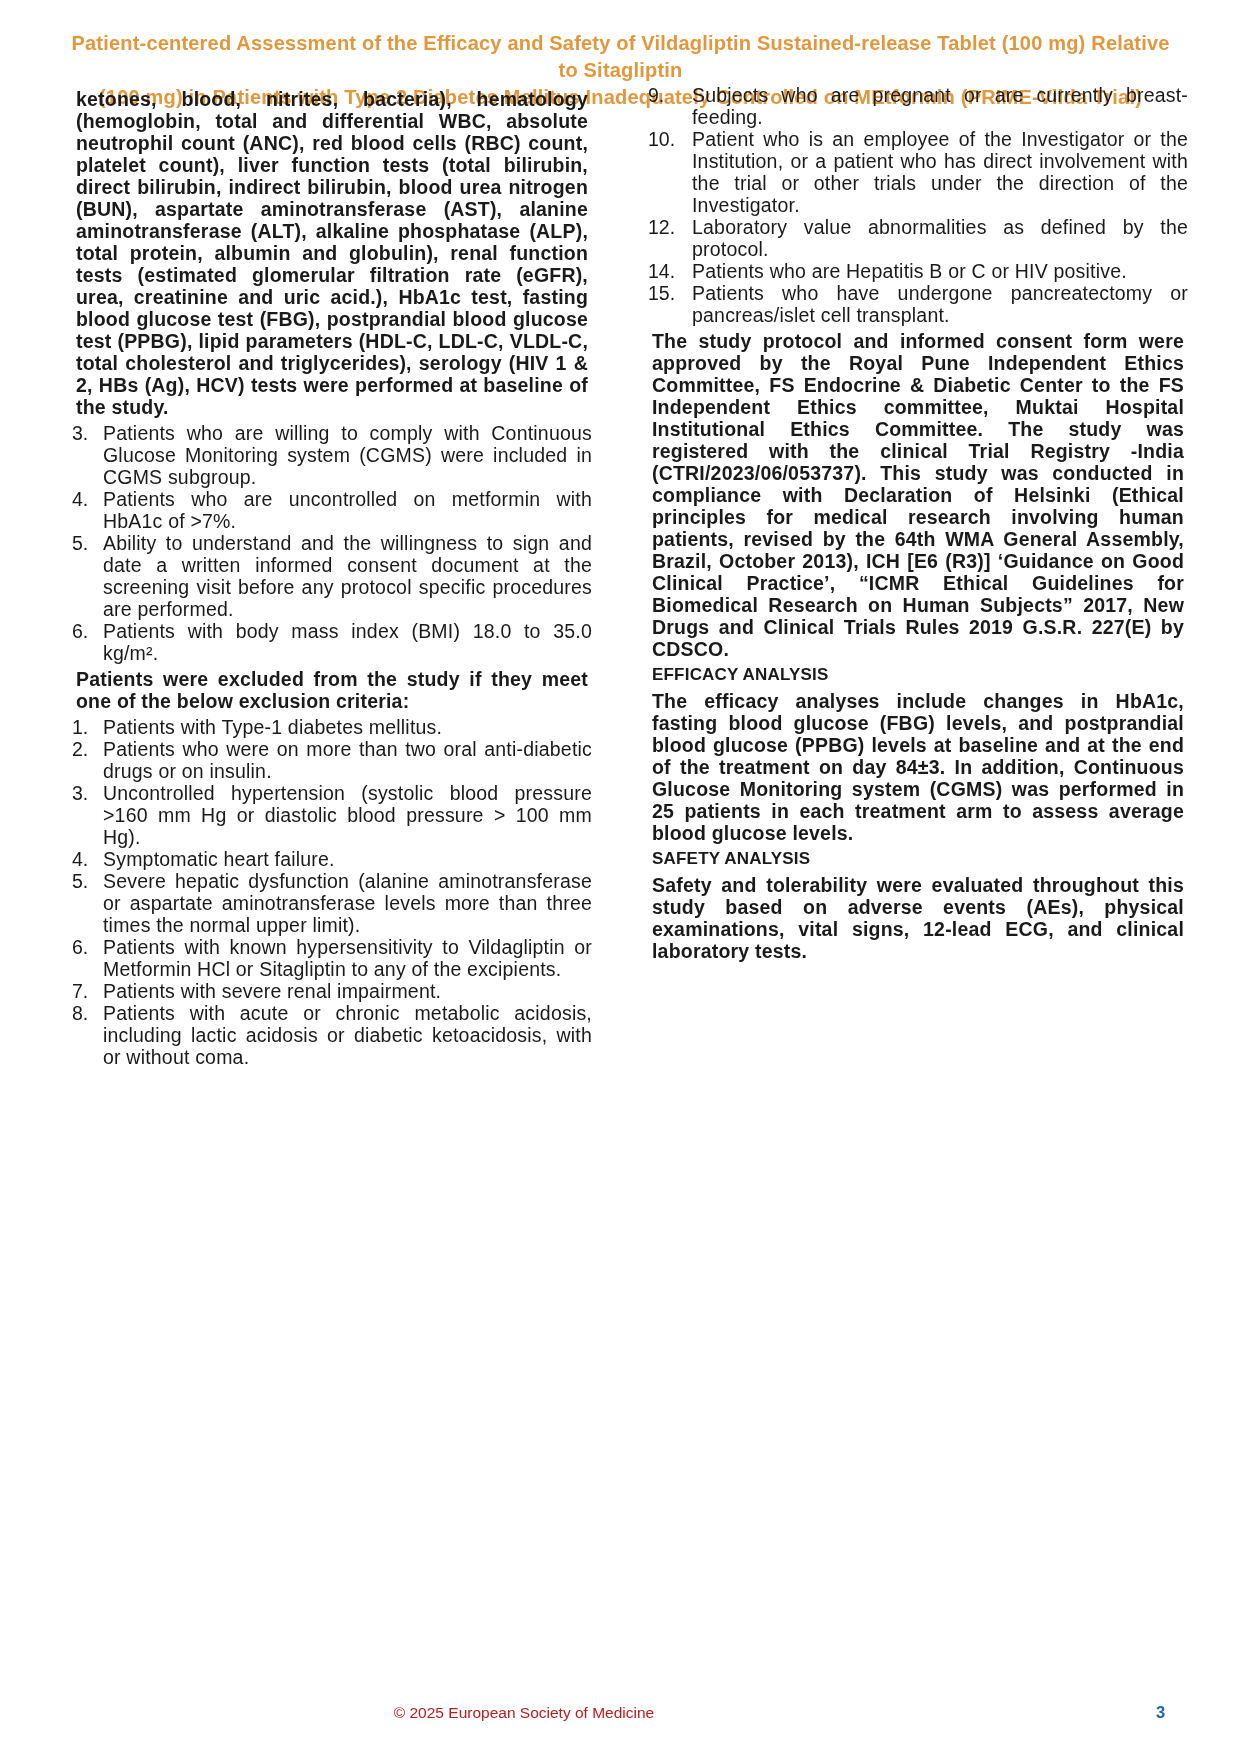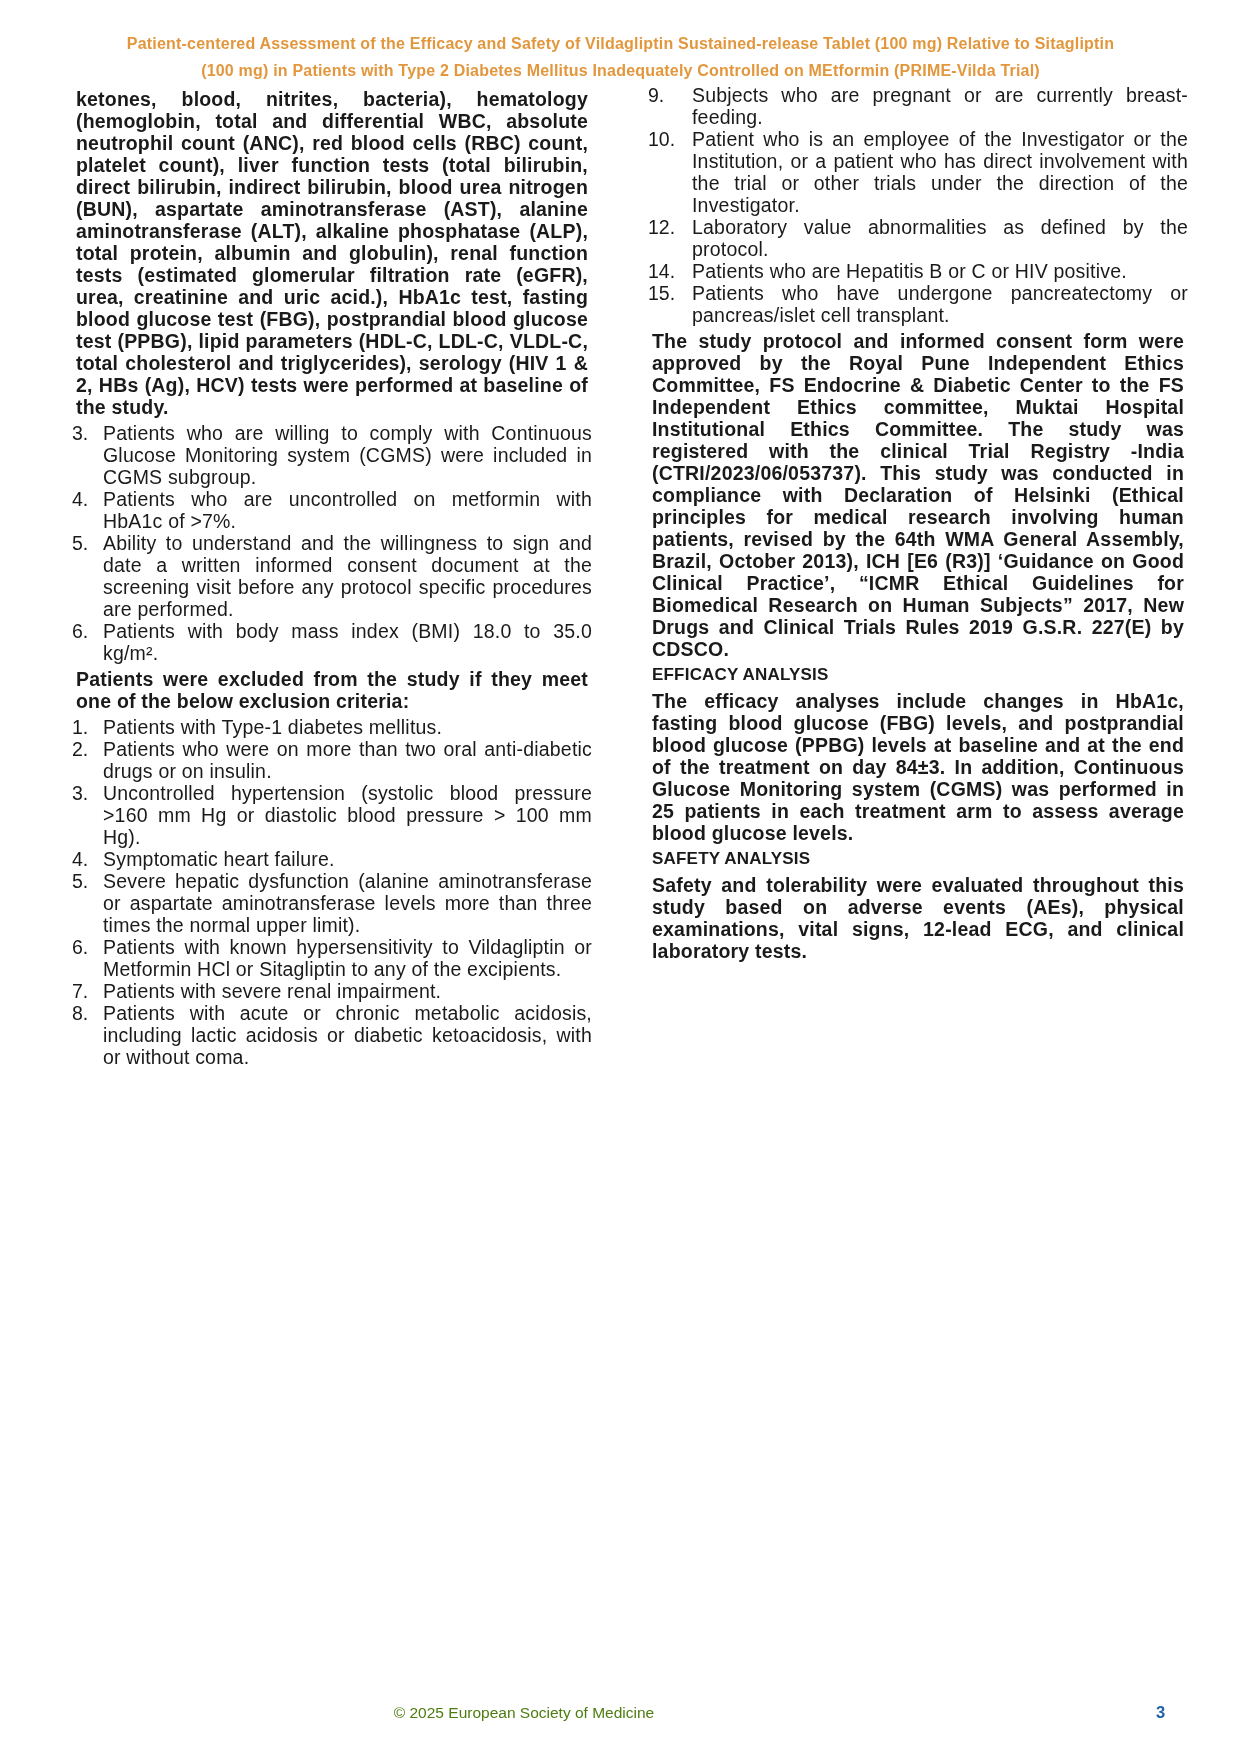--- a/index.html
+++ b/index.html
@@ -11,21 +11,21 @@
     overflow: hidden;
     font-family: "Liberation Sans", sans-serif;
     color: #1a1a1a;
   }
   .paper-title {
     position: absolute;
     top: 30px;
     left: 70px;
     width: 1101px;
     text-align: center;
-    font-size: 16px;
+    font-size: 20px;
     line-height: 27px;
     font-weight: bold;
     letter-spacing: 0.2px;
   }
   .col {
     position: absolute;
     top: 84px;
     font-size: 19.5px;
     line-height: 22px;
     text-align: justify;
@@ -166,17 +166,17 @@
     <p class="para para-gap">The study protocol and informed consent form were approved by the Royal Pune Independent Ethics Committee, FS Endocrine &amp; Diabetic Center to the FS Independent Ethics committee, Muktai Hospital Institutional Ethics Committee. The study was registered with the clinical Trial Registry -India (CTRI/2023/06/053737). This study was conducted in compliance with Declaration of Helsinki (Ethical principles for medical research involving human patients, revised by the 64th WMA General Assembly, Brazil, October 2013), ICH [E6 (R3)] ‘Guidance on Good Clinical Practice’, “ICMR Ethical Guidelines for Biomedical Research on Human Subjects” 2017, New Drugs and Clinical Trials Rules 2019 G.S.R. 227(E) by CDSCO.</p>
 
     <h2 class="sect-head">EFFICACY ANALYSIS</h2>
     <p class="para">The efficacy analyses include changes in HbA1c, fasting blood glucose (FBG) levels, and postprandial blood glucose (PPBG) levels at baseline and at the end of the treatment on day 84±3. In addition, Continuous Glucose Monitoring system (CGMS) was performed in 25 patients in each treatment arm to assess average blood glucose levels.</p>
 
     <h2 class="sect-head">SAFETY ANALYSIS</h2>
     <p class="para">Safety and tolerability were evaluated throughout this study based on adverse events (AEs), physical examinations, vital signs, 12-lead ECG, and clinical laboratory tests.</p>
   </div>
 
   <footer>
-    <div class="footer-copyright" style="color: #4d7c0f;">© 2025 European Society of Medicine</div>
+    <div class="footer-copyright" style="color: #b91c1c;">© 2025 European Society of Medicine</div>
     <div class="page-number" style="color: rgb(33, 96, 168);">3</div>
   </footer>
 
 </div>
 
 </body></html>

